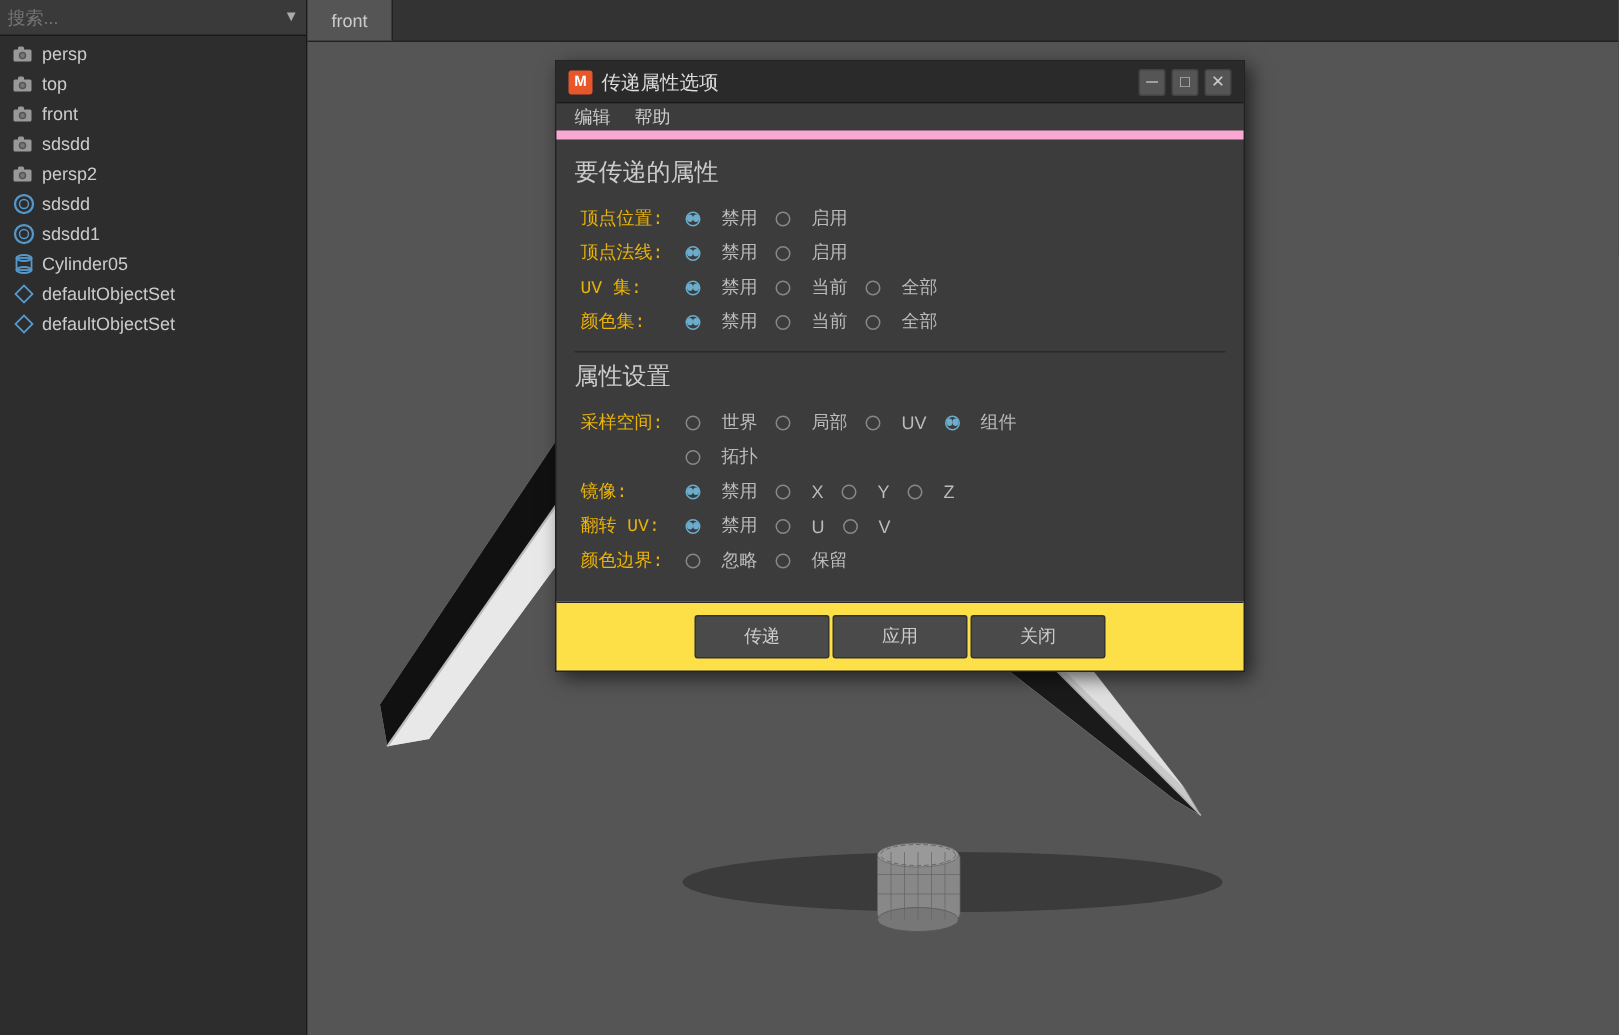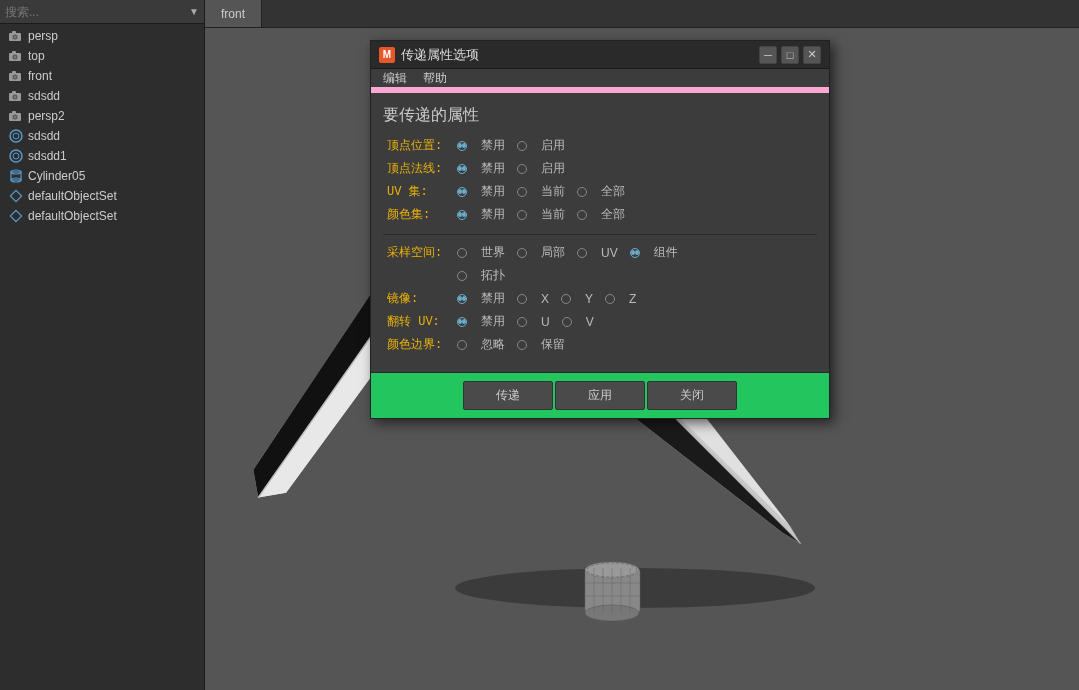--- a/index.html
+++ b/index.html
@@ -257,21 +257,21 @@
       margin: 6px 0;
     }
 
     
     .dialog-footer {
       display: flex;
       justify-content: center;
       gap: 2px;
       padding: 8px 12px;
       border-top: 1px solid #2a2a2a;
-      background: #22c55e;
+      background: #fde047;
     }
     .footer-btn {
       padding: 5px 32px;
       background: #4a4a4a;
       border: 1px solid #333;
       color: #ccc;
       font-size: 12px;
       cursor: pointer;
       font-family: 'Microsoft YaHei', Arial, sans-serif;
       border-radius: 2px;
@@ -564,20 +564,21 @@
               <span>全部</span>
             </label>
           </div>
         </td>
       </tr>
     </tbody>
       </table>
 
     <div class="section-divider"></div>
 
+    <div class="section-header">属性设置</div>
 
     <table class="prop-table">
 
       <tbody>
           <tr>
         <td class="label-col">采样空间:</td>
         <td>
           <div class="radio-group">
             <label class="radio-item">
               <div class="radio-dot empty"></div>

